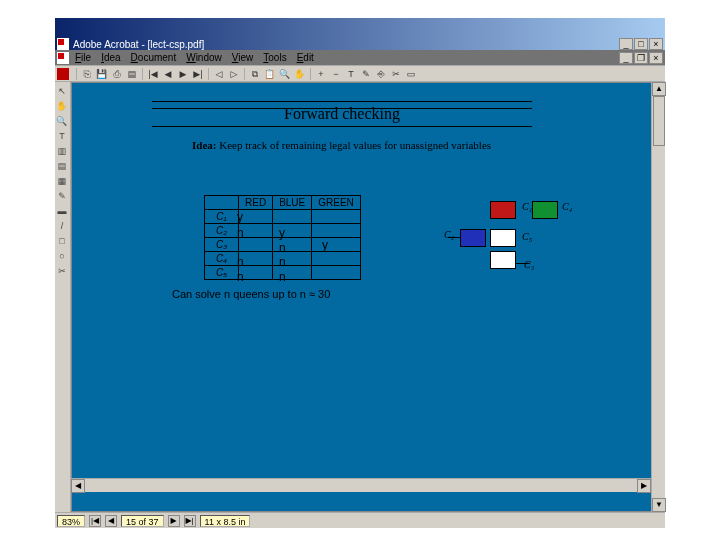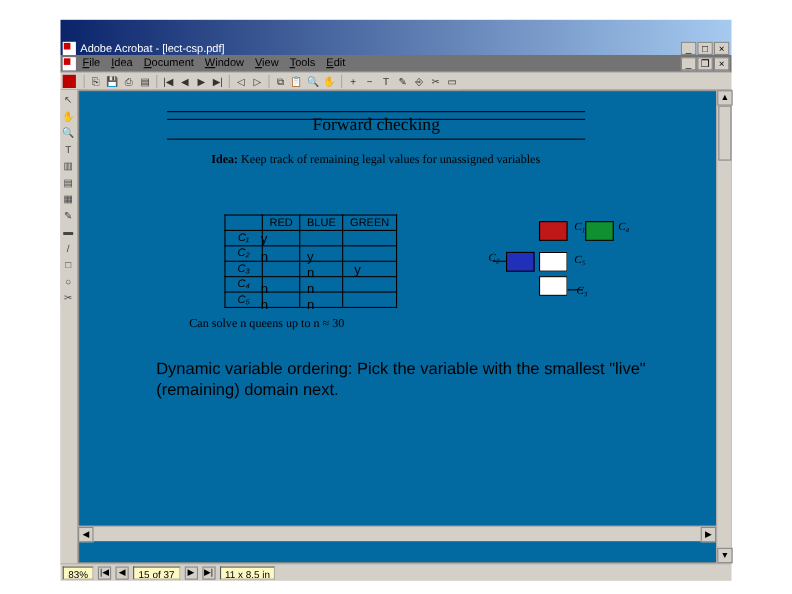--- a/index.html
+++ b/index.html
@@ -98,21 +98,21 @@
   .table td, .table th { border:1px solid #000; padding:1px 6px; text-align:center; min-width:34px; height:13px;}
   .table th { font-weight:normal;}
   .table .rowlabel { font-style: italic;}
   .overlay-yn { position:absolute; font-size:12px; font-family:Arial,sans-serif;}
 
   .diagram { position:absolute; top:110px; left:360px; width:180px; height:100px; }
   .dbox { position:absolute; border:1px solid #000; width:26px; height:18px; background:#fff;}
   .dlabel { position:absolute; font-size:10px; font-style:italic; font-family:"Times New Roman",serif;}
   .dline { position:absolute; background:#000;}
 
-  .nqueens { position:absolute; top:205px; left:100px; font-size:11px; font-family:Liberation Serif, serif;}
+  .nqueens { position:absolute; top:205px; left:100px; font-size:11px; font-family:Liberation Sans, sans-serif;}
 
   .dyn { position:absolute; top:244px; left:70px; right:40px; font-size:15px; font-family:Arial,sans-serif; line-height:1.25;}
   .blanks { position:absolute; top:304px; left:100px; font-size:15px;}
 
   .scroll-h { position:absolute; left:16px; right:14px; bottom:16px; height:14px; background:#d4d0c8; border-top:1px solid #aaa;}
   .scroll-h .lft,.scroll-h .rgt { position:absolute; width:14px; height:14px; top:0; border:1px solid #888; background:#d4d0c8; text-align:center; font-size:8px; line-height:12px;}
   .scroll-h .lft{left:0;} .scroll-h .rgt{right:0;}
 </style>
 </head>
 <body>
@@ -264,21 +264,20 @@
           <span class="dlabel" style="top:36px; left:12px;">C₂</span>
           <span class="dlabel" style="top:66px; left:92px;">C₃</span>
           <span class="dlabel" style="top:8px; left:130px;">C₄</span>
           <span class="dlabel" style="top:38px; left:90px;">C₅</span>
           <div class="dline" style="top:44px; left:16px; width:12px; height:1px;"></div>
           <div class="dline" style="top:70px; left:84px; width:14px; height:1px;"></div>
         </div>
 
         <div class="nqueens">Can solve n queens up to n ≈ 30</div>
 
-        <div class="dyn">Dynamic variable ordering: Pick the variable with the smallest "live" (remaining) domain next.</div>
 
       </div>
 
       <div class="scrollbar-v">
         <div class="up">▲</div>
         <div class="thumb"></div>
         <div class="down">▼</div>
       </div>
     </div>
   </div>

